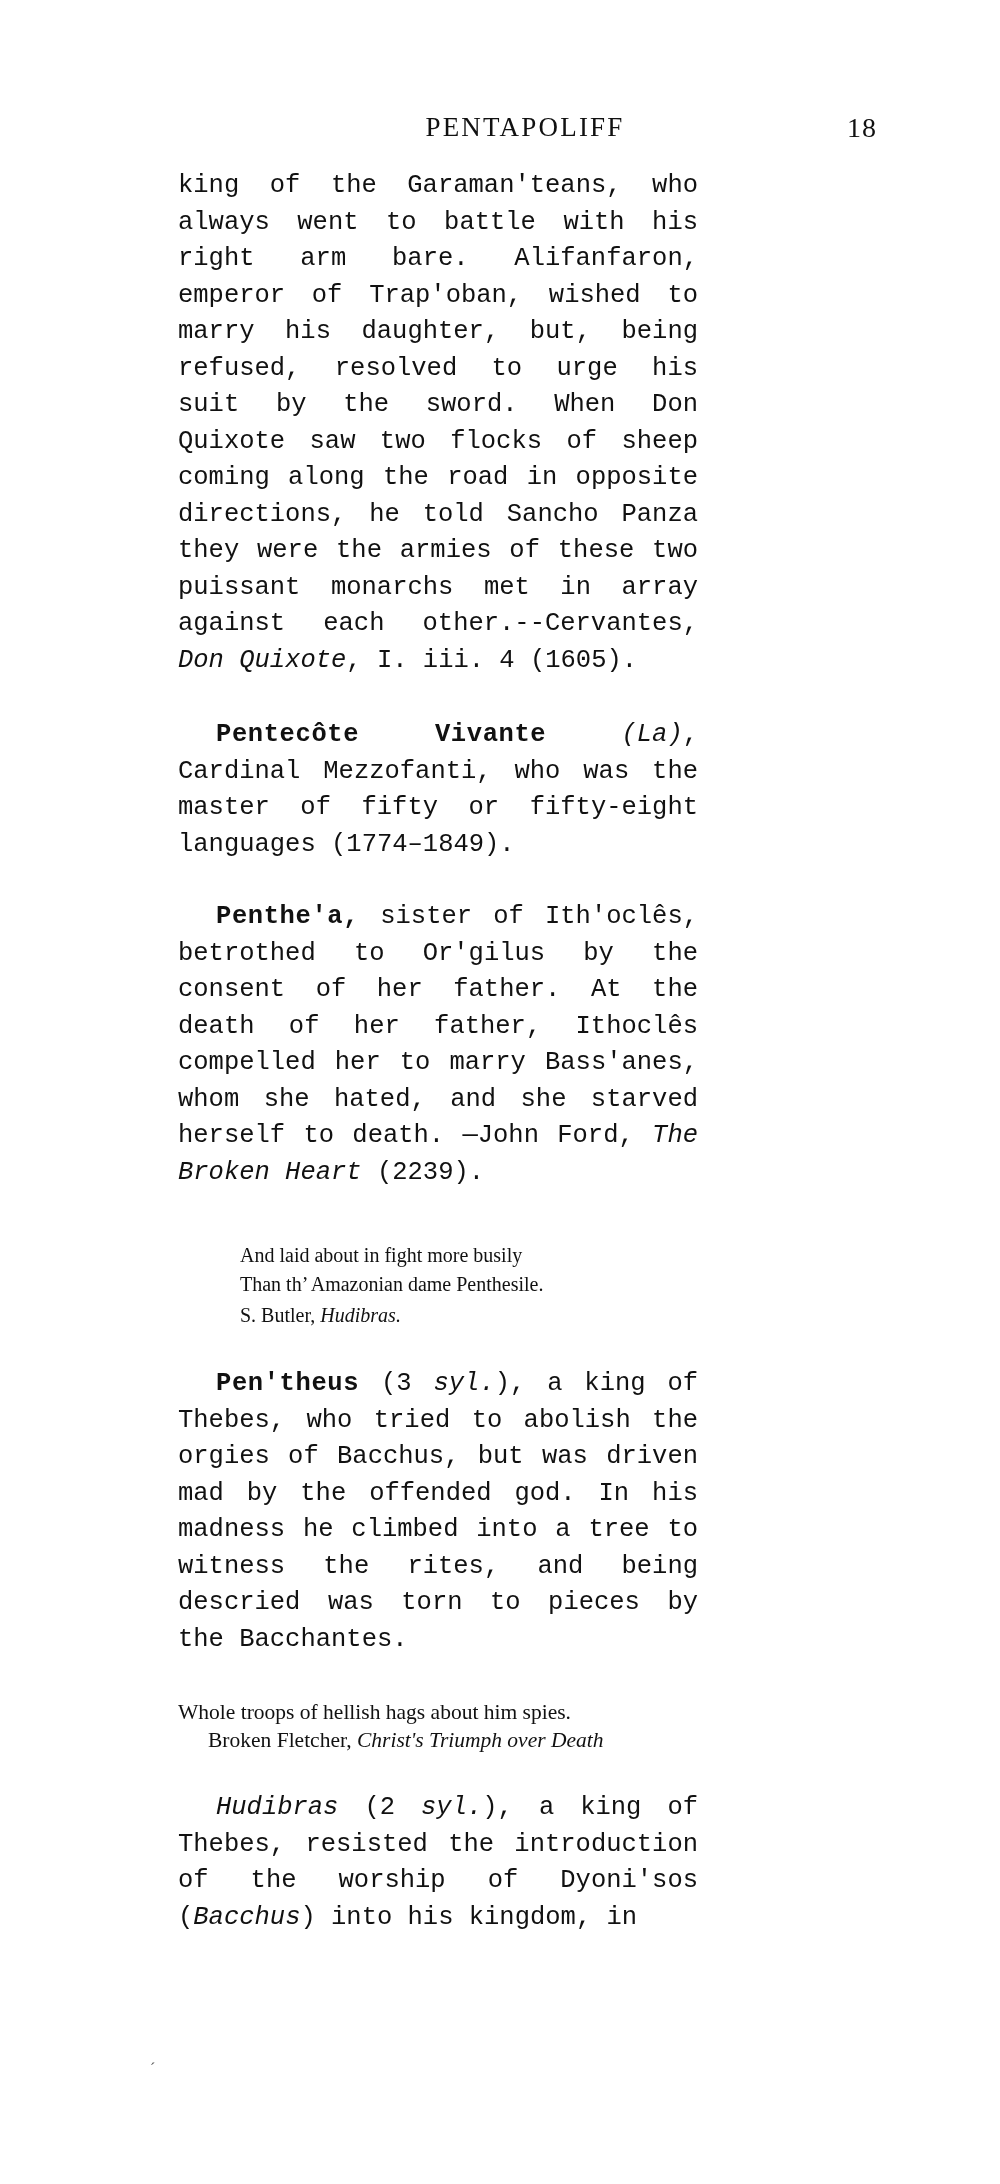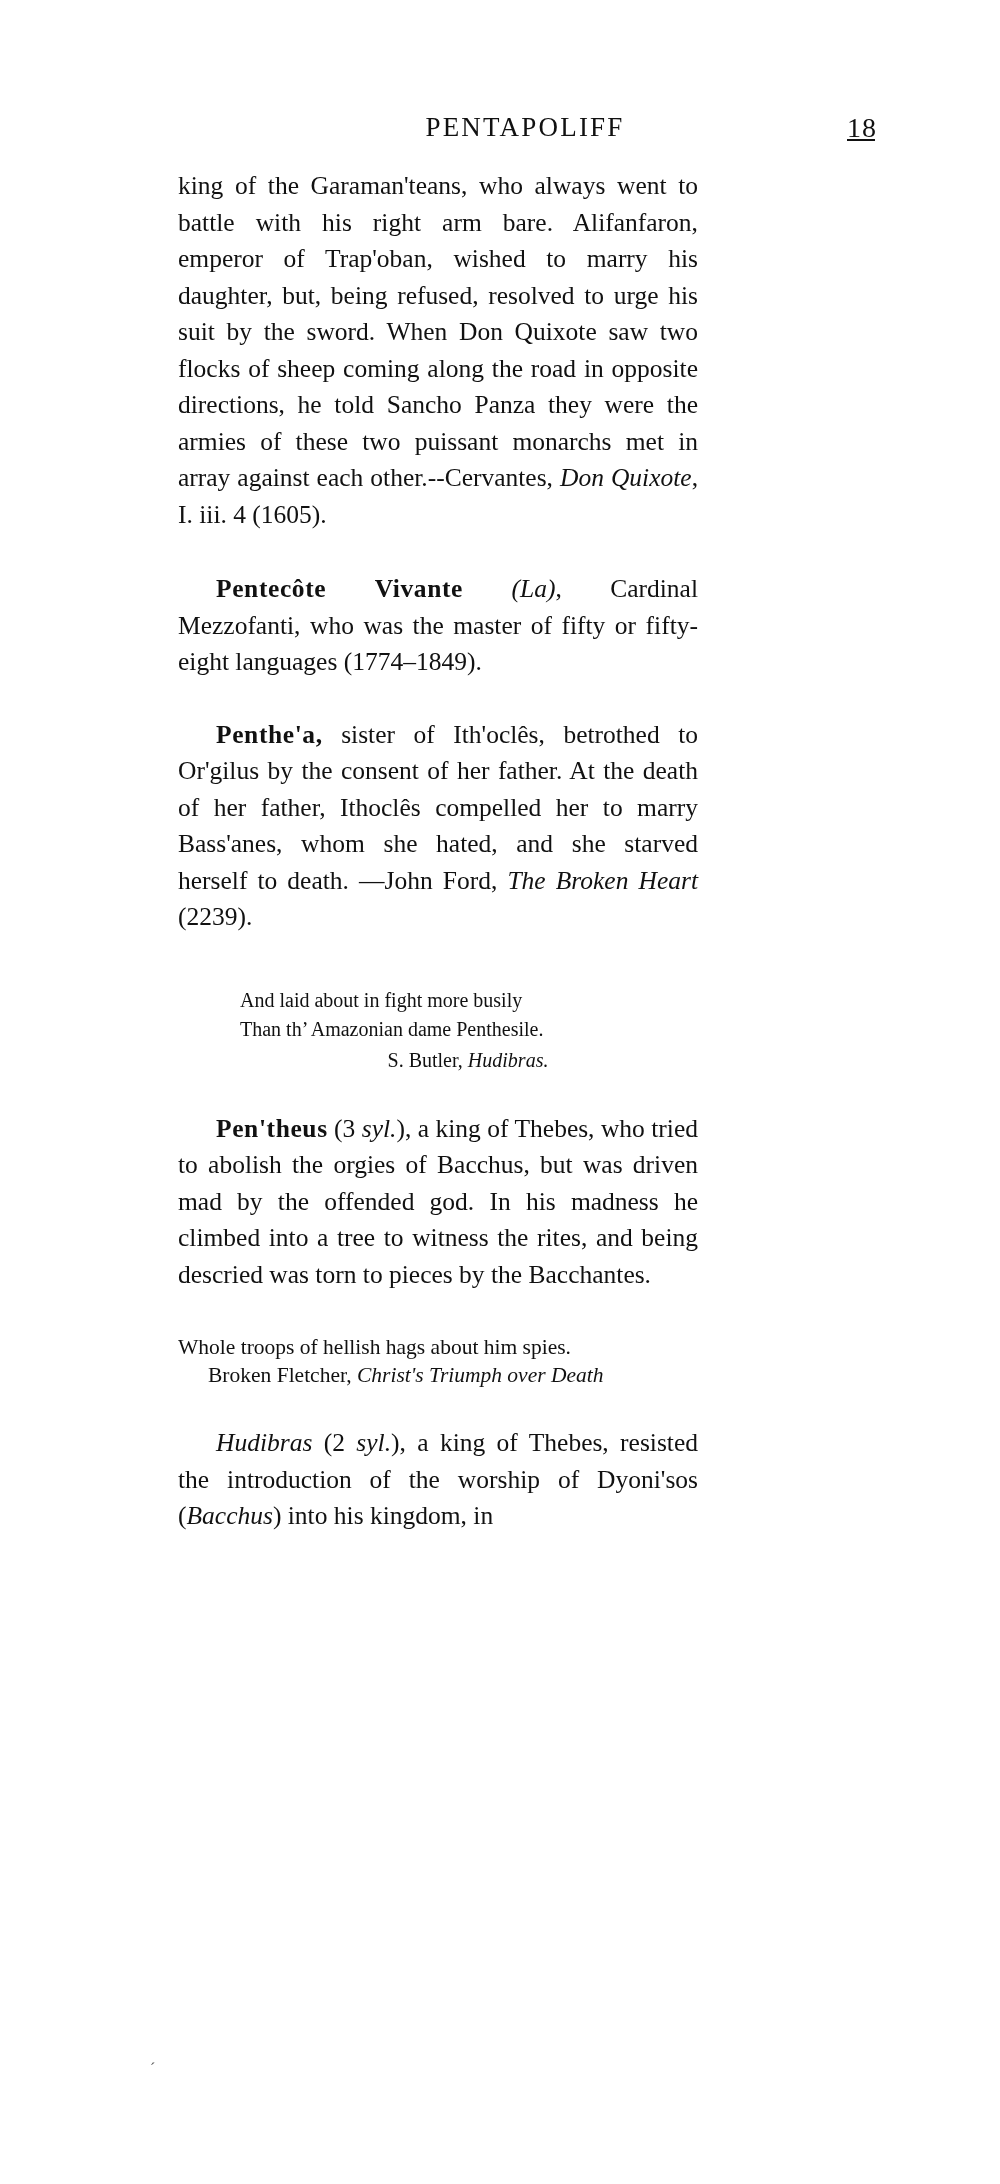--- a/index.html
+++ b/index.html
@@ -38,39 +38,39 @@
   }
   .page-number {
     position: absolute;
     right: 0;
     top: 0;
     font-size: 28px;
     letter-spacing: 1px;
     overflow: hidden;
     width: 28px;
     white-space: nowrap;
-    text-decoration: underline;
   }
   .column {
     position: absolute;
     left: 178px;
     top: 168px;
     width: 520px;
     font-size: 25.5px;
     line-height: 36.5px;
     text-align: justify;
     text-justify: inter-word;
   }
   .entry {
     margin: 0 0 0 0;
   }
   .entry p {
     margin: 0;
     text-indent: 38px;
     text-align: justify;
+    font-family: Liberation Mono, monospace;
   }
   .entry p.noindent {
     text-indent: 0;
   }
   .gap-lg { height: 38px; }
   .gap-md { height: 36px; }
   .headword {
     font-weight: bold;
     letter-spacing: 0.6px;
   }
@@ -81,21 +81,21 @@
   .quote {
     margin: 14px 0 0 0;
     font-size: 20px;
     line-height: 29px;
     text-align: left;
     text-indent: 0;
     padding-left: 62px;
   }
   .quote .attrib {
     display: block;
-    text-align: center;
+    text-align: left;
     padding-right: 2px;
     margin-top: 2px;
   }
   .quote2 {
     margin: 12px 0 0 0;
     font-size: 21.5px;
     line-height: 28px;
     text-align: left;
     text-indent: 0;
     padding-left: 0;

